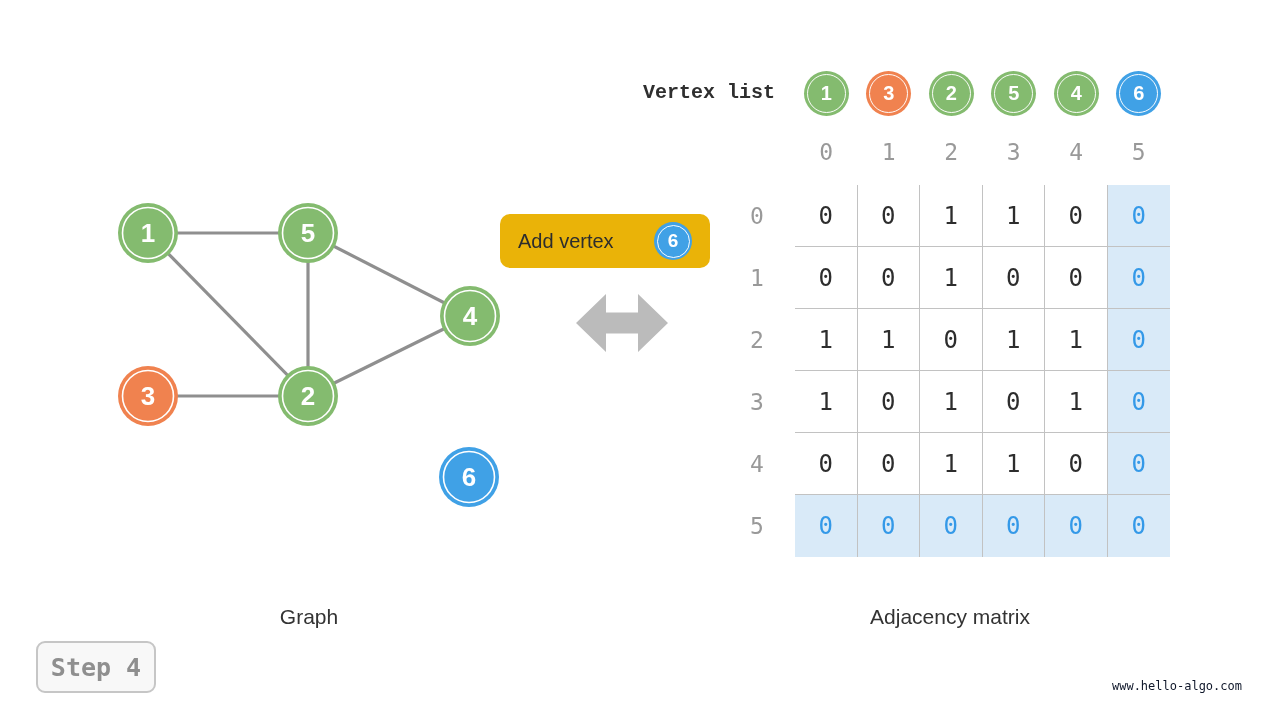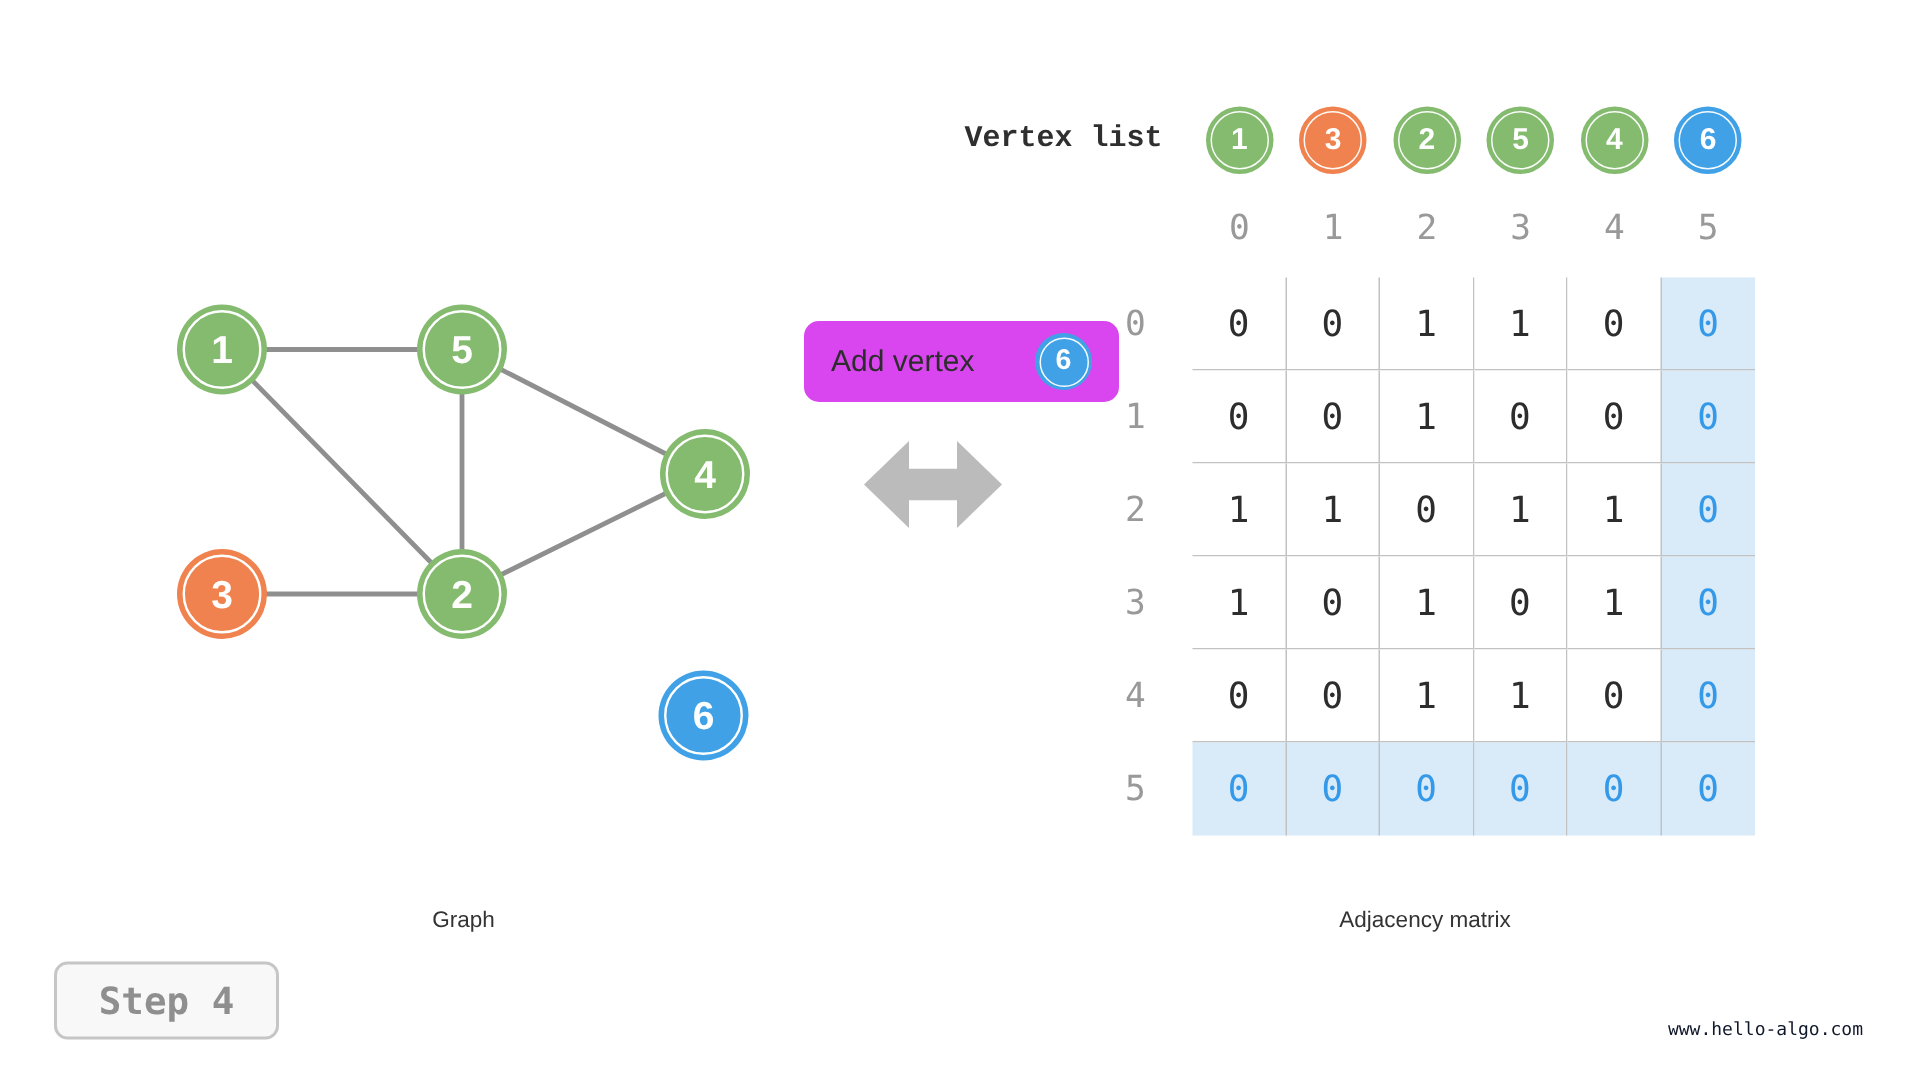--- a/index.html
+++ b/index.html
@@ -40,25 +40,25 @@
   #row-headers{left:730px;top:185px;width:54px;}
   .rhcell{height:62px;line-height:62px;text-align:center;font-size:23px;color:#999999;}
 
   #matrix{left:795px;top:185px;width:375px;display:grid;grid-template-columns:repeat(6,62.5px);grid-auto-rows:62px;}
   .mcell{display:flex;align-items:center;justify-content:center;font-size:24px;color:#2d2d2d;
     border-right:1px solid #c2c2c2;border-bottom:1px solid #c2c2c2;box-sizing:border-box;background:#fff;}
   .mcell.no-r{border-right:none;}
   .mcell.no-b{border-bottom:none;}
   .mcell.hl{background:#d9eaf8;color:#3499e8;}
 
-  .caption{font-size:15px;color:#333333;text-align:center;width:300px;}
+  .caption{font-size:21px;color:#333333;text-align:center;width:300px;}
   #graph-caption{left:159px;top:605px;}
   #matrix-caption{left:800px;top:605px;}
 
-  #step-badge{left:36px;top:641px;width:150px;height:52px;border:2px solid #c6c6c6;border-radius:9px;background:#f8f8f8;
+  #step-badge{left:36px;top:641px;width:120px;height:52px;border:2px solid #c6c6c6;border-radius:9px;background:#f8f8f8;
     box-sizing:border-box;display:flex;align-items:center;justify-content:center;
     font-weight:bold;font-size:25px;color:#8f8f8f;}
 
   #watermark{right:38px;top:679px;font-size:12px;color:#0f172a;}
 </style>
 </head>
 <body>
 
 <div id="canvas">
 
@@ -94,21 +94,21 @@
         <circle cx="308" cy="396" r="25.5" fill="none" stroke="#fff" stroke-width="1.6"></circle>
         <text x="308" y="405" class="node-label">2</text>
       </g>
       <g>
         <circle cx="469" cy="477" r="30" fill="#40A1E6"></circle>
         <circle cx="469" cy="477" r="25.5" fill="none" stroke="#fff" stroke-width="1.6"></circle>
         <text x="469" y="486" class="node-label">6</text>
       </g>
     </svg>
 
-  <div class="abs" id="add-vertex-btn" style="background: #d946ef; margin-left: 36px;">
+  <div class="abs" id="add-vertex-btn" style="background: #eab308;">
     <span class="op-label">Add vertex</span>
     <span class="badge-circle" id="op-badge" style="background: rgb(64, 161, 230);">
       <span>6</span>
     </span>
   </div>
 
   <svg class="abs" id="swap-arrow" width="92" height="58" viewBox="0 0 92 58">
     <polygon points="0,29 30,0 30,18.5 62,18.5 62,0 92,29 62,58 62,39.5 30,39.5 30,58" fill="#bbbbbb"></polygon>
   </svg>
 

